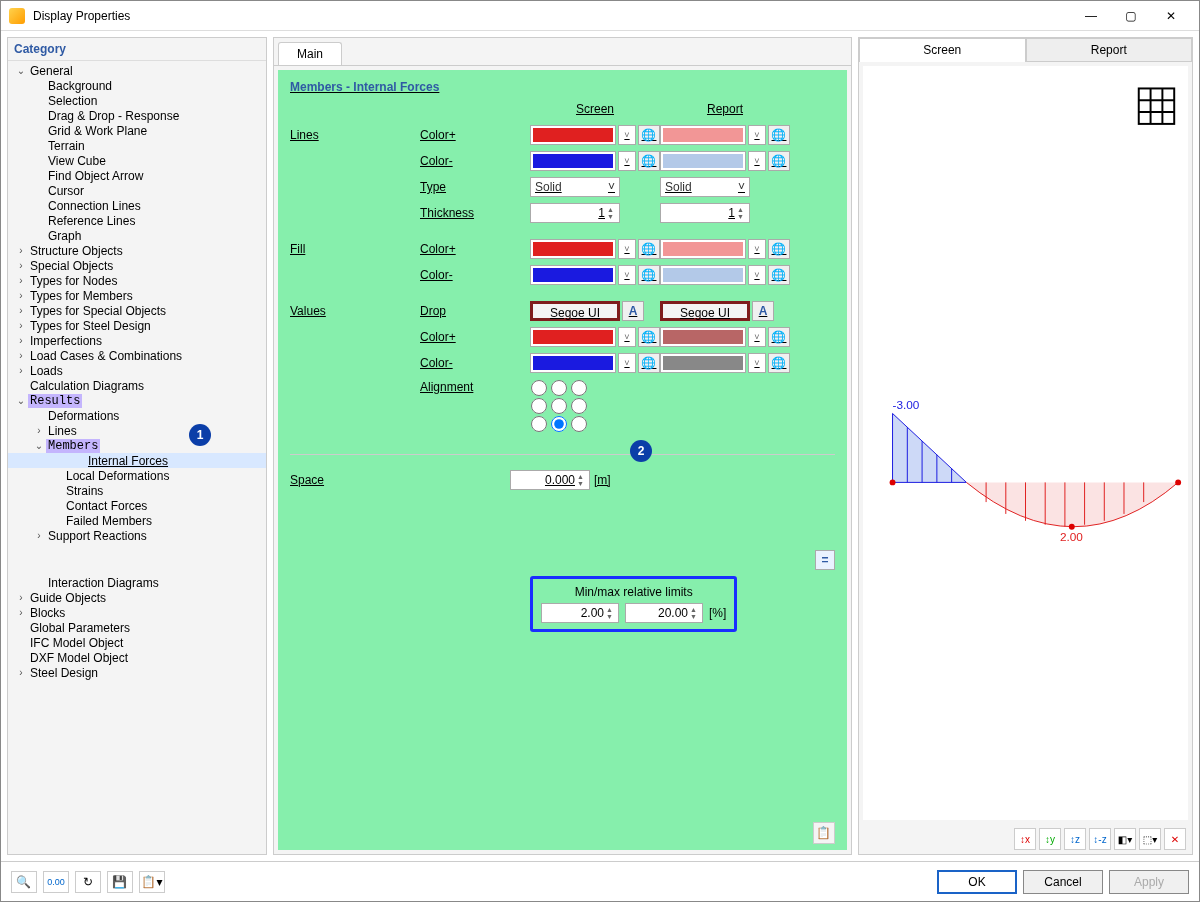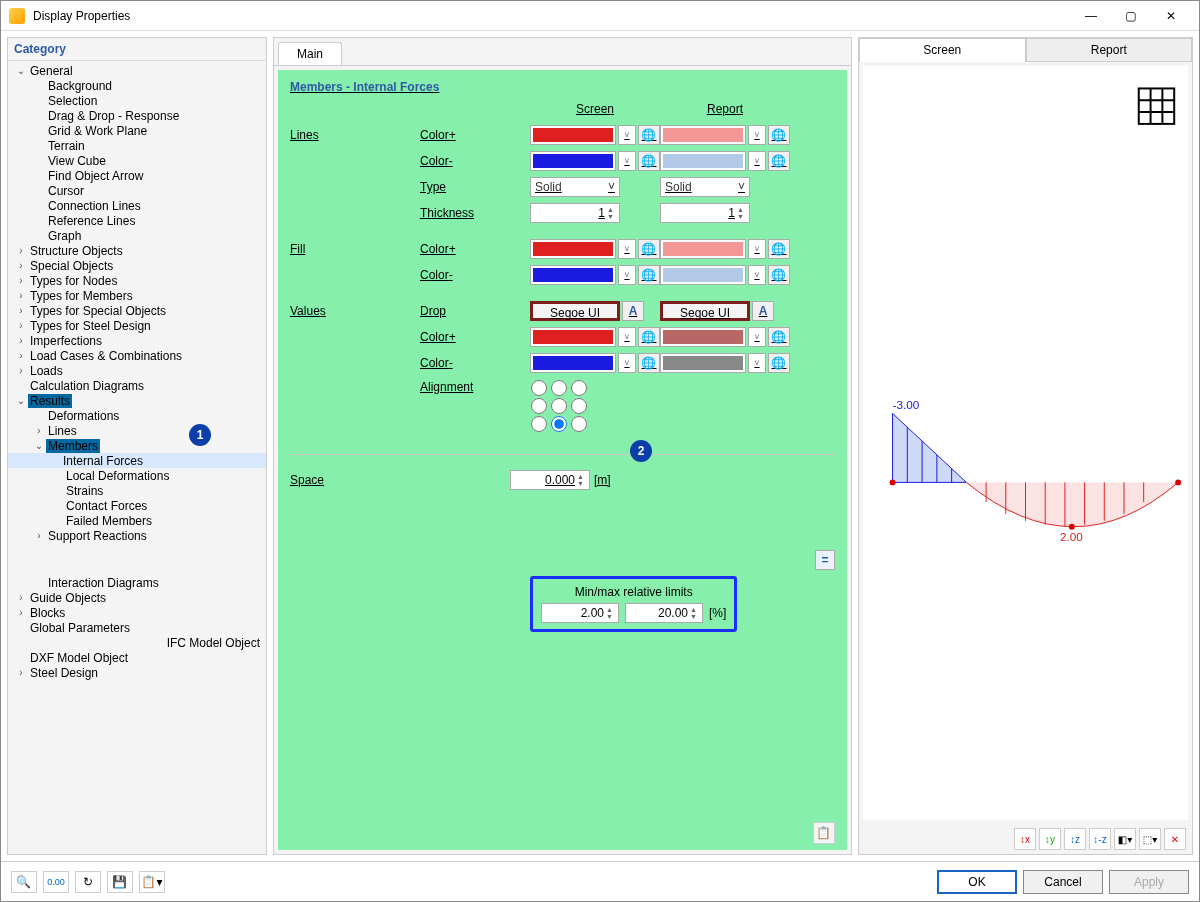--- a/index.html
+++ b/index.html
@@ -10,21 +10,21 @@
 .titlebar .title { flex: 1; }
 .titlebar .winbtn { width: 40px; height: 28px; display:flex; align-items:center; justify-content:center; }
 .content { flex: 1; display: flex; padding: 6px; gap: 6px; min-height:0; }
 .leftpanel { width: 260px; background: #f4f4f4; border: 1px solid #ccc; display:flex; flex-direction:column; }
 .catheader { font-weight: bold; color: #2f5aa4; padding: 4px 6px; border-bottom: 1px solid #ddd; }
 .tree { flex:1; overflow-y:auto; padding: 2px 0; }
 .tree-row { display:flex; align-items:center; height: 15px; padding: 0 4px; cursor: default; }
 .tree-row.selected { background:#d8e8ff; }
 .twisty { width: 14px; text-align:center; color:#555; font-size:10px; }
 .tree-label { white-space: nowrap; padding: 0 2px; }
-.hl { background: #0369a1; }
+.hl { background: #c4b5fd; font-family: Liberation Mono, monospace; }
 
 .centerpanel { flex:1; display:flex; flex-direction:column; background:#f4f4f4; border:1px solid #ccc; min-width:0; }
 .tabs { display:flex; border-bottom:1px solid #ccc; }
 .tab { padding:4px 18px; background:#fff; border:1px solid #ccc; border-bottom:none; border-radius:3px 3px 0 0; margin-left:4px; margin-top:4px; }
 .form { flex:1; background:#86efac; margin:4px; padding:10px 12px; overflow:auto; position:relative;text-decoration:underline; }
 .section-title { color:#2f5aa4; font-weight:bold; margin-bottom:8px; }
 .colhdr { display:flex; margin-bottom:6px; }
 .colhdr .lbl-spacer1 { width:130px; }
 .colhdr .lbl-spacer2 { width:110px; }
 .colhdr .col { width:130px; text-align:center; }
@@ -182,21 +182,21 @@
             <span class="tree-label">Deformations</span>
           </div>
           <div class="tree-row" style="padding-left: 24px;">
             <span class="twisty">›</span>
             <span class="tree-label">Lines</span>
           </div>
           <div class="tree-row" style="padding-left: 24px;">
             <span class="twisty">⌄</span>
             <span class="tree-label hl">Members</span>
           </div>
-          <div class="tree-row selected" style="padding-left: 39px;">
+          <div class="tree-row selected" style="padding-left: 64px; text-decoration: underline;">
             <span class="twisty"></span>
             <span class="tree-label">Internal Forces</span>
           </div>
           <div class="tree-row" style="padding-left: 42px;">
             <span class="twisty"></span>
             <span class="tree-label">Local Deformations</span>
           </div>
           <div class="tree-row" style="padding-left: 42px;">
             <span class="twisty"></span>
             <span class="tree-label">Strains</span>
@@ -222,21 +222,21 @@
             <span class="tree-label">Guide Objects</span>
           </div>
           <div class="tree-row" style="padding-left: 6px;">
             <span class="twisty">›</span>
             <span class="tree-label">Blocks</span>
           </div>
           <div class="tree-row" style="padding-left: 6px;">
             <span class="twisty"></span>
             <span class="tree-label">Global Parameters</span>
           </div>
-          <div class="tree-row" style="padding-left: 6px; justify-content: flex-end;">
+          <div class="tree-row" style="padding-left: 6px;">
             <span class="twisty"></span>
             <span class="tree-label">IFC Model Object</span>
           </div>
           <div class="tree-row" style="padding-left: 6px;">
             <span class="twisty"></span>
             <span class="tree-label">DXF Model Object</span>
           </div>
           <div class="tree-row" style="padding-left: 6px;">
             <span class="twisty">›</span>
             <span class="tree-label">Steel Design</span>

